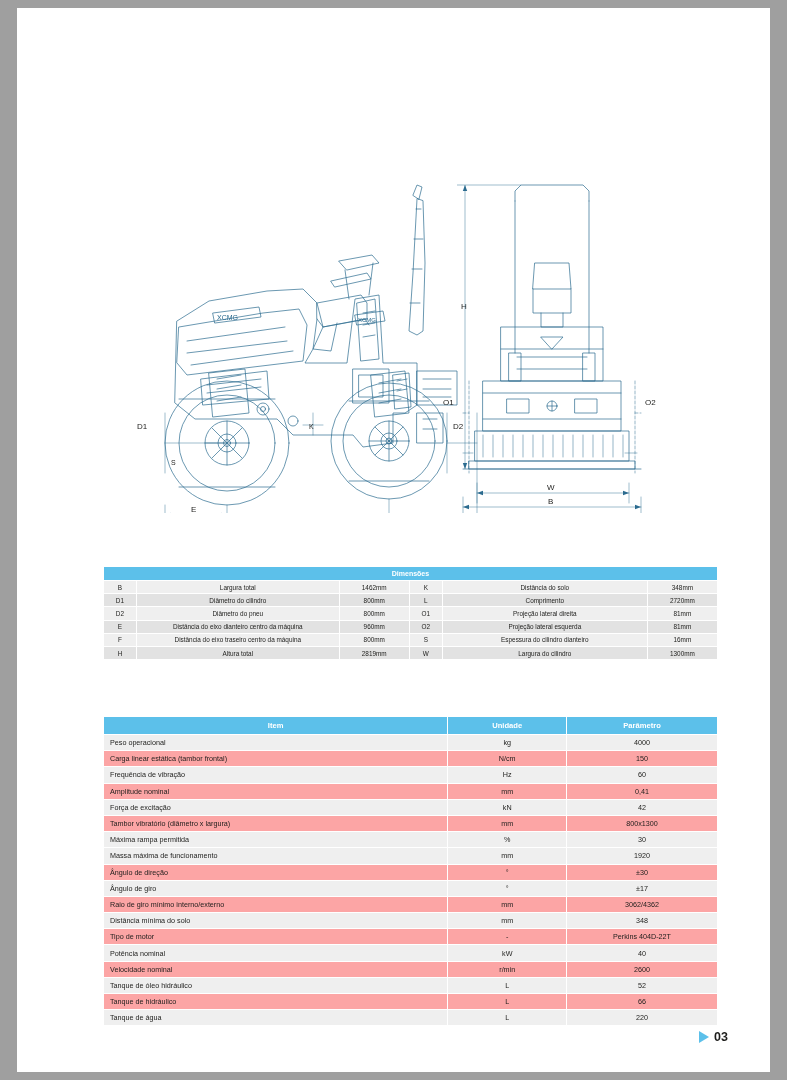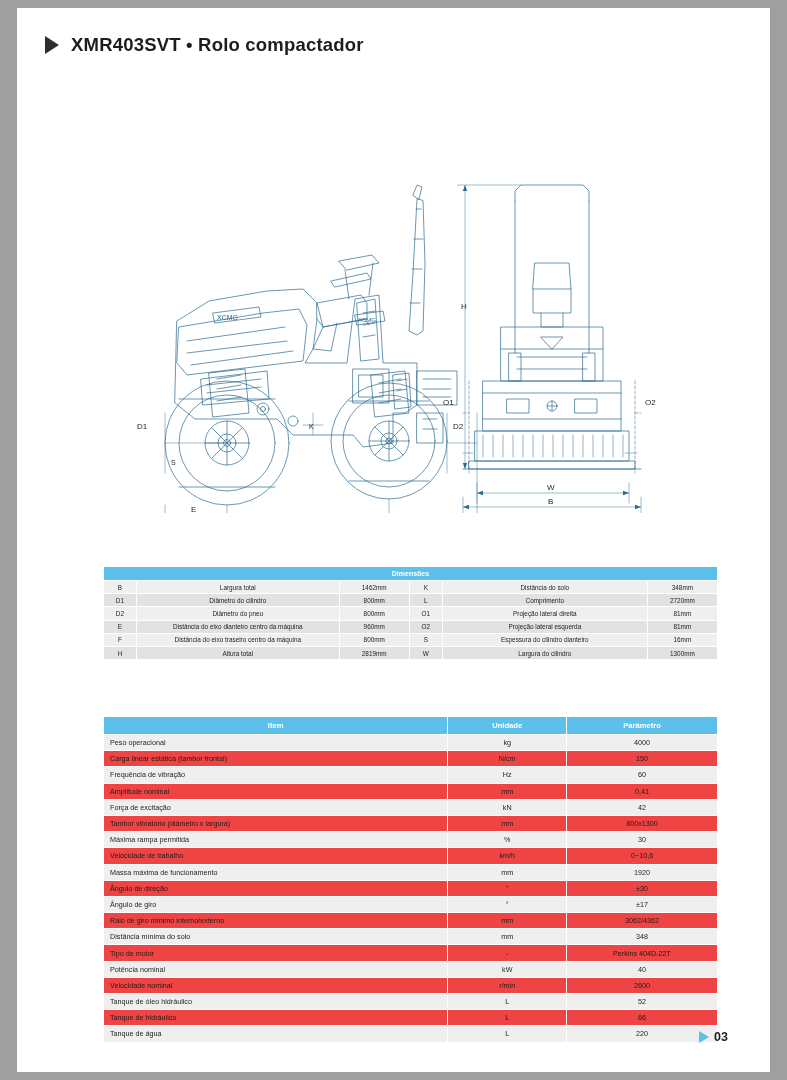--- a/index.html
+++ b/index.html
@@ -103,21 +103,21 @@
     border: 1px solid #ffffff;
   }
   .spectable th.c1 { width: 360px; }
   .spectable th.c2 { width: 110px; }
   .spectable th.c3 { width: 145px; }
   .spectable td {
     border: 1px solid #ffffff;
     padding: 3.1px 6px;
     background: #efefef;
   }
-  .spectable tr.alt td { background: #ef4444; }
+  .spectable tr.alt td { background: #fca5a5; }
   .spectable td.c2, .spectable td.c3 { text-align: center; }
   
   .footer {
     position: absolute;
     right: 42px;
     bottom: 28px;
     display: flex;
     align-items: center;
     gap: 5px;
   }
@@ -132,24 +132,20 @@
     font-weight: bold;
     color: #1d1d1b;
   }
 </style>
 </head>
 <body>
 
 <div id="page">
   <div class="sheet">
 
-    <div class="header">
-      <div class="tri"></div>
-      <div class="title">XMR403SVT • Rolo compactador</div>
-    </div>
 
     <div class="drawing">
       <svg width="580" height="400" viewBox="0 0 580 400" xmlns="http://www.w3.org/2000/svg">
         <g fill="none" stroke="#2b6b8f" stroke-width="0.7" stroke-linejoin="round" stroke-linecap="round">
 
           <path d="M296 82 L300 72 L305 74 L302 86 Z"></path>
           <path d="M300 86 L296 160 L292 218 L300 222 L306 218 L308 150 L306 88 Z"></path>
           <path d="M299 96 L304 96 M297 126 L306 126 M295 156 L305 156 M293 190 L303 190"></path>
 
           <path d="M222 148 L255 142 L262 150 L230 157 Z"></path>
@@ -407,25 +403,20 @@
         <tr class="alt">
           <td>Tambor vibratório (diâmetro x largura)</td>
           <td class="c2">mm</td>
           <td class="c3">800x1300</td>
         </tr>
         <tr>
           <td>Máxima rampa permitida</td>
           <td class="c2">%</td>
           <td class="c3">30</td>
         </tr>
-        <tr class="alt">
-          <td>Velocidade de trabalho</td>
-          <td class="c2">km/h</td>
-          <td class="c3">0~10,6</td>
-        </tr>
         <tr>
           <td>Massa máxima de funcionamento</td>
           <td class="c2">mm</td>
           <td class="c3">1920</td>
         </tr>
         <tr class="alt">
           <td>Ângulo de direção</td>
           <td class="c2">°</td>
           <td class="c3">±30</td>
         </tr>

